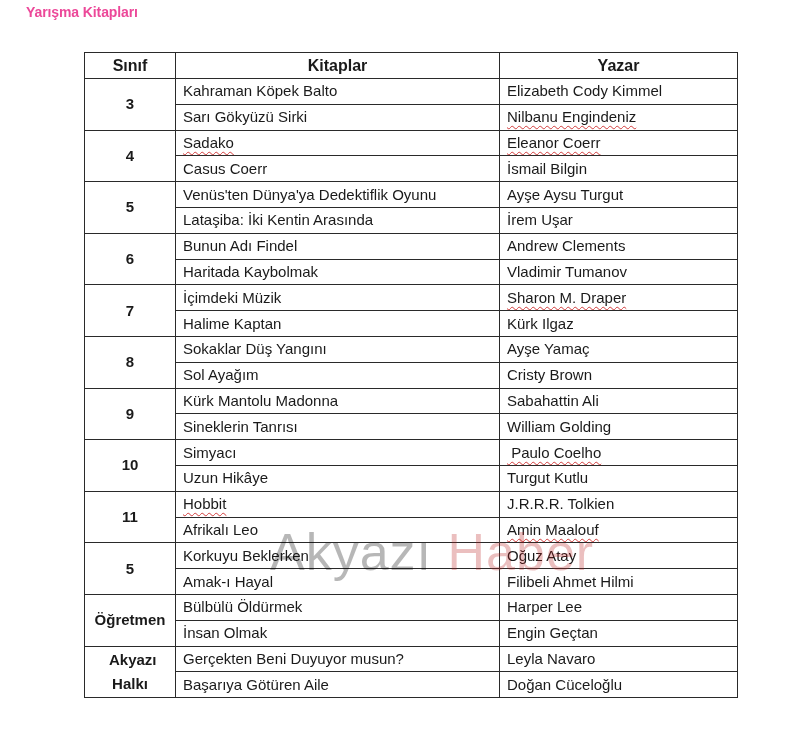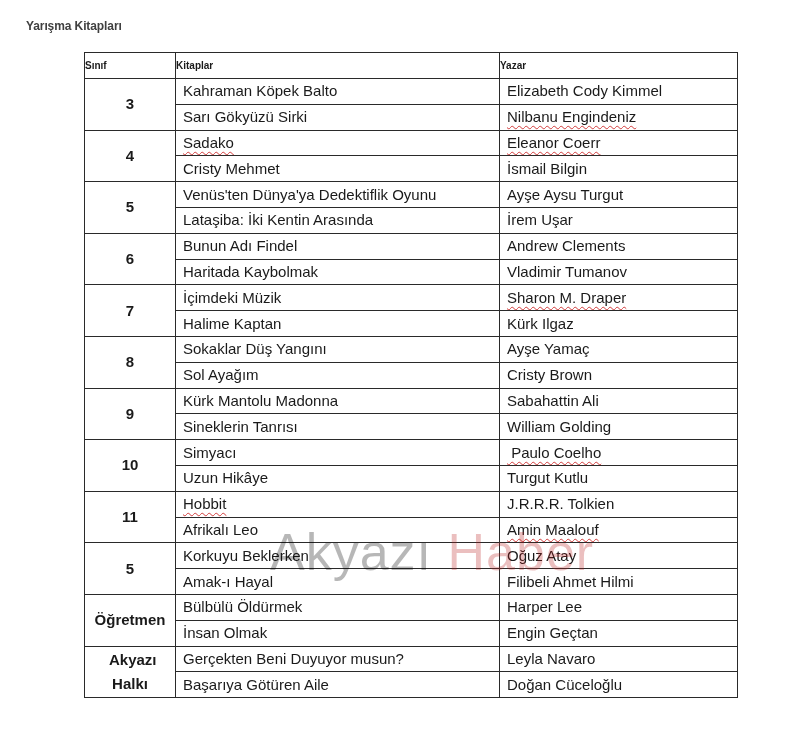--- a/index.html
+++ b/index.html
@@ -11,25 +11,25 @@
       width: 800px;
       height: 731px;
       position: relative;
       overflow: hidden;
       font-family: "Liberation Sans", "DejaVu Sans", sans-serif;
       color: #1a1a1a;
     }
     .doc-title {
       position: absolute;
       left: 26px;
-      top: 19px;
-      font-size: 12px;
+      top: 4px;
+      font-size: 14px;
       font-weight: bold;
       letter-spacing: -0.1px;
-      color: #404040;
+      color: #ec4899;
     }
     table.books {
       position: absolute;
       left: 84px;
       top: 52px;
       width: 653px;
       border-collapse: collapse;
       table-layout: fixed;
     }
     table.books th,
@@ -37,22 +37,22 @@
       border: 1.5px solid #2a2a2a;
       padding: 0;
       font-size: 15px;
       line-height: 24px;
       white-space: nowrap;
       overflow: hidden;
     }
     table.books th {
       height: 25px;
       font-weight: bold;
-      text-align: left;
-      font-size: 10px;
+      text-align: center;
+      font-size: 16px;
     }
     table.books td {
       height: 24.8px;
     }
     col.c-grade { width: 91px; }
     col.c-book  { width: 324px; }
     col.c-author{ width: 238px; }
     td.grade {
       text-align: center;
       font-weight: bold;
@@ -113,21 +113,21 @@
       <td class="book"><span>Sarı Gökyüzü Sirki</span></td>
       <td class="author"><span class="squiggle">Nilbanu Engindeniz</span></td>
     </tr>
 
     <tr>
       <td class="grade" rowspan="2">4</td>
       <td class="book"><span class="squiggle">Sadako</span></td>
       <td class="author"><span class="squiggle">Eleanor Coerr</span></td>
     </tr>
     <tr>
-      <td class="book"><span>Cristy Mehmet</span></td>
+      <td class="book"><span>Casus Coerr</span></td>
       <td class="author"><span>İsmail Bilgin</span></td>
     </tr>
 
     <tr>
       <td class="grade" rowspan="2">5</td>
       <td class="book"><span>Venüs'ten Dünya'ya Dedektiflik Oyunu</span></td>
       <td class="author"><span>Ayşe Aysu Turgut</span></td>
     </tr>
     <tr>
       <td class="book"><span>Lataşiba: İki Kentin Arasında</span></td>

